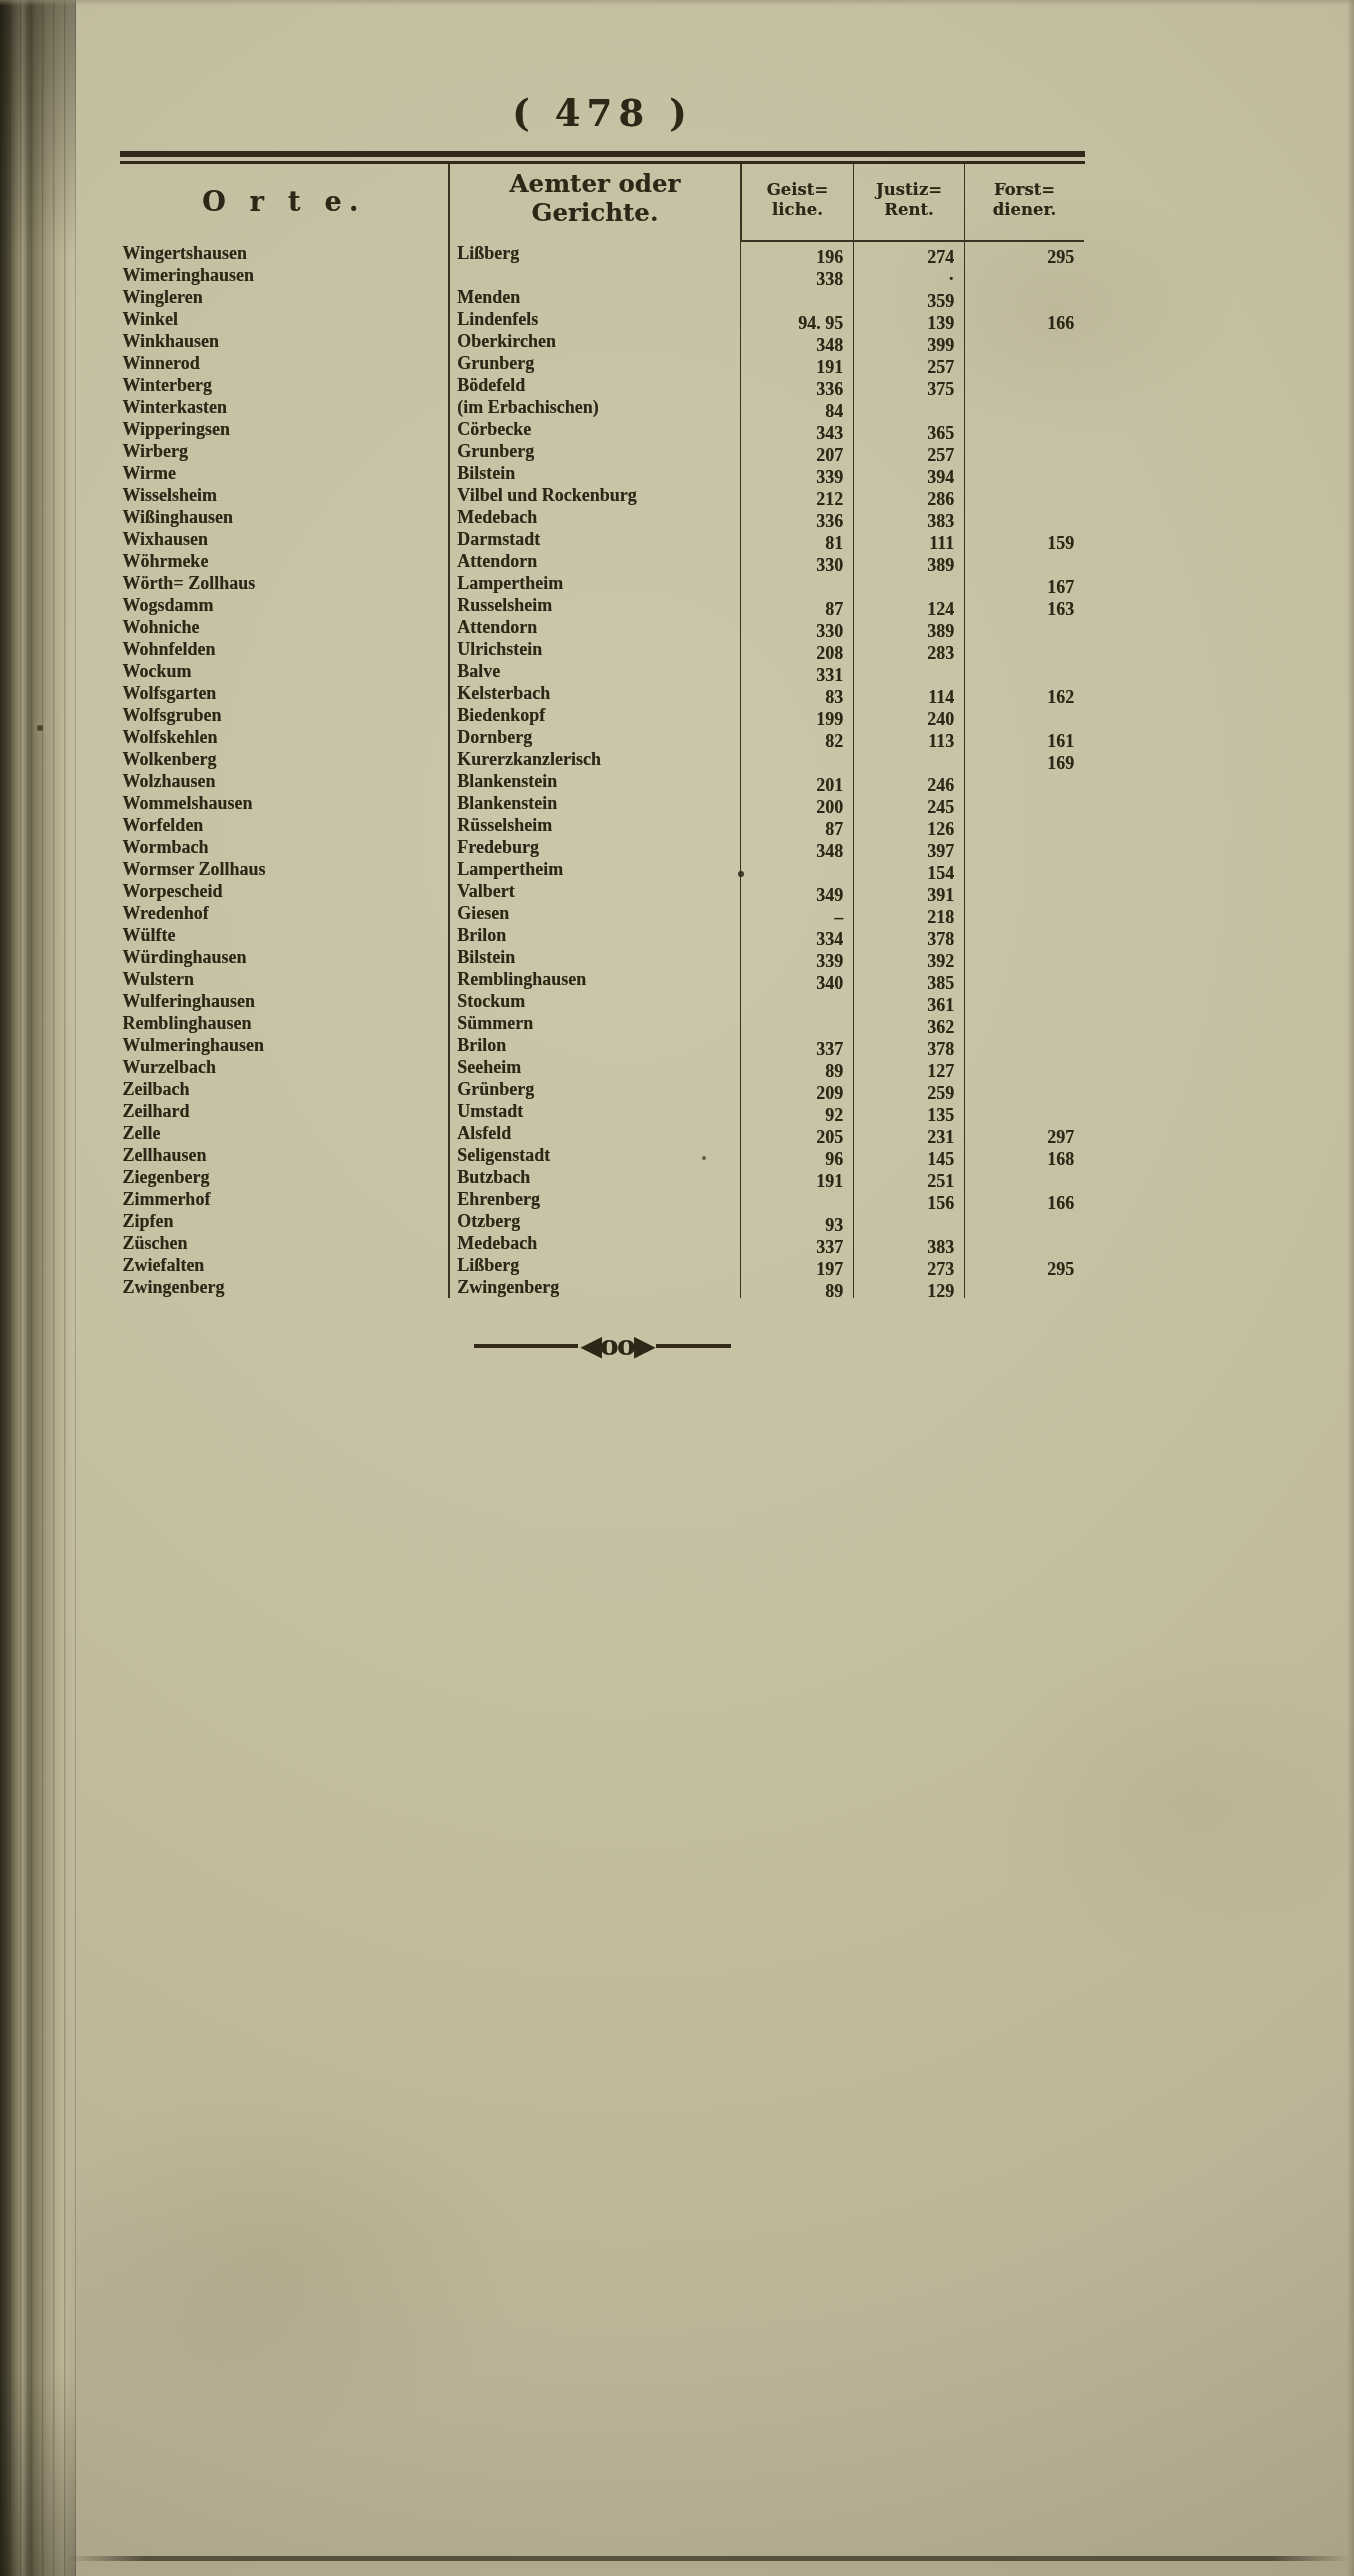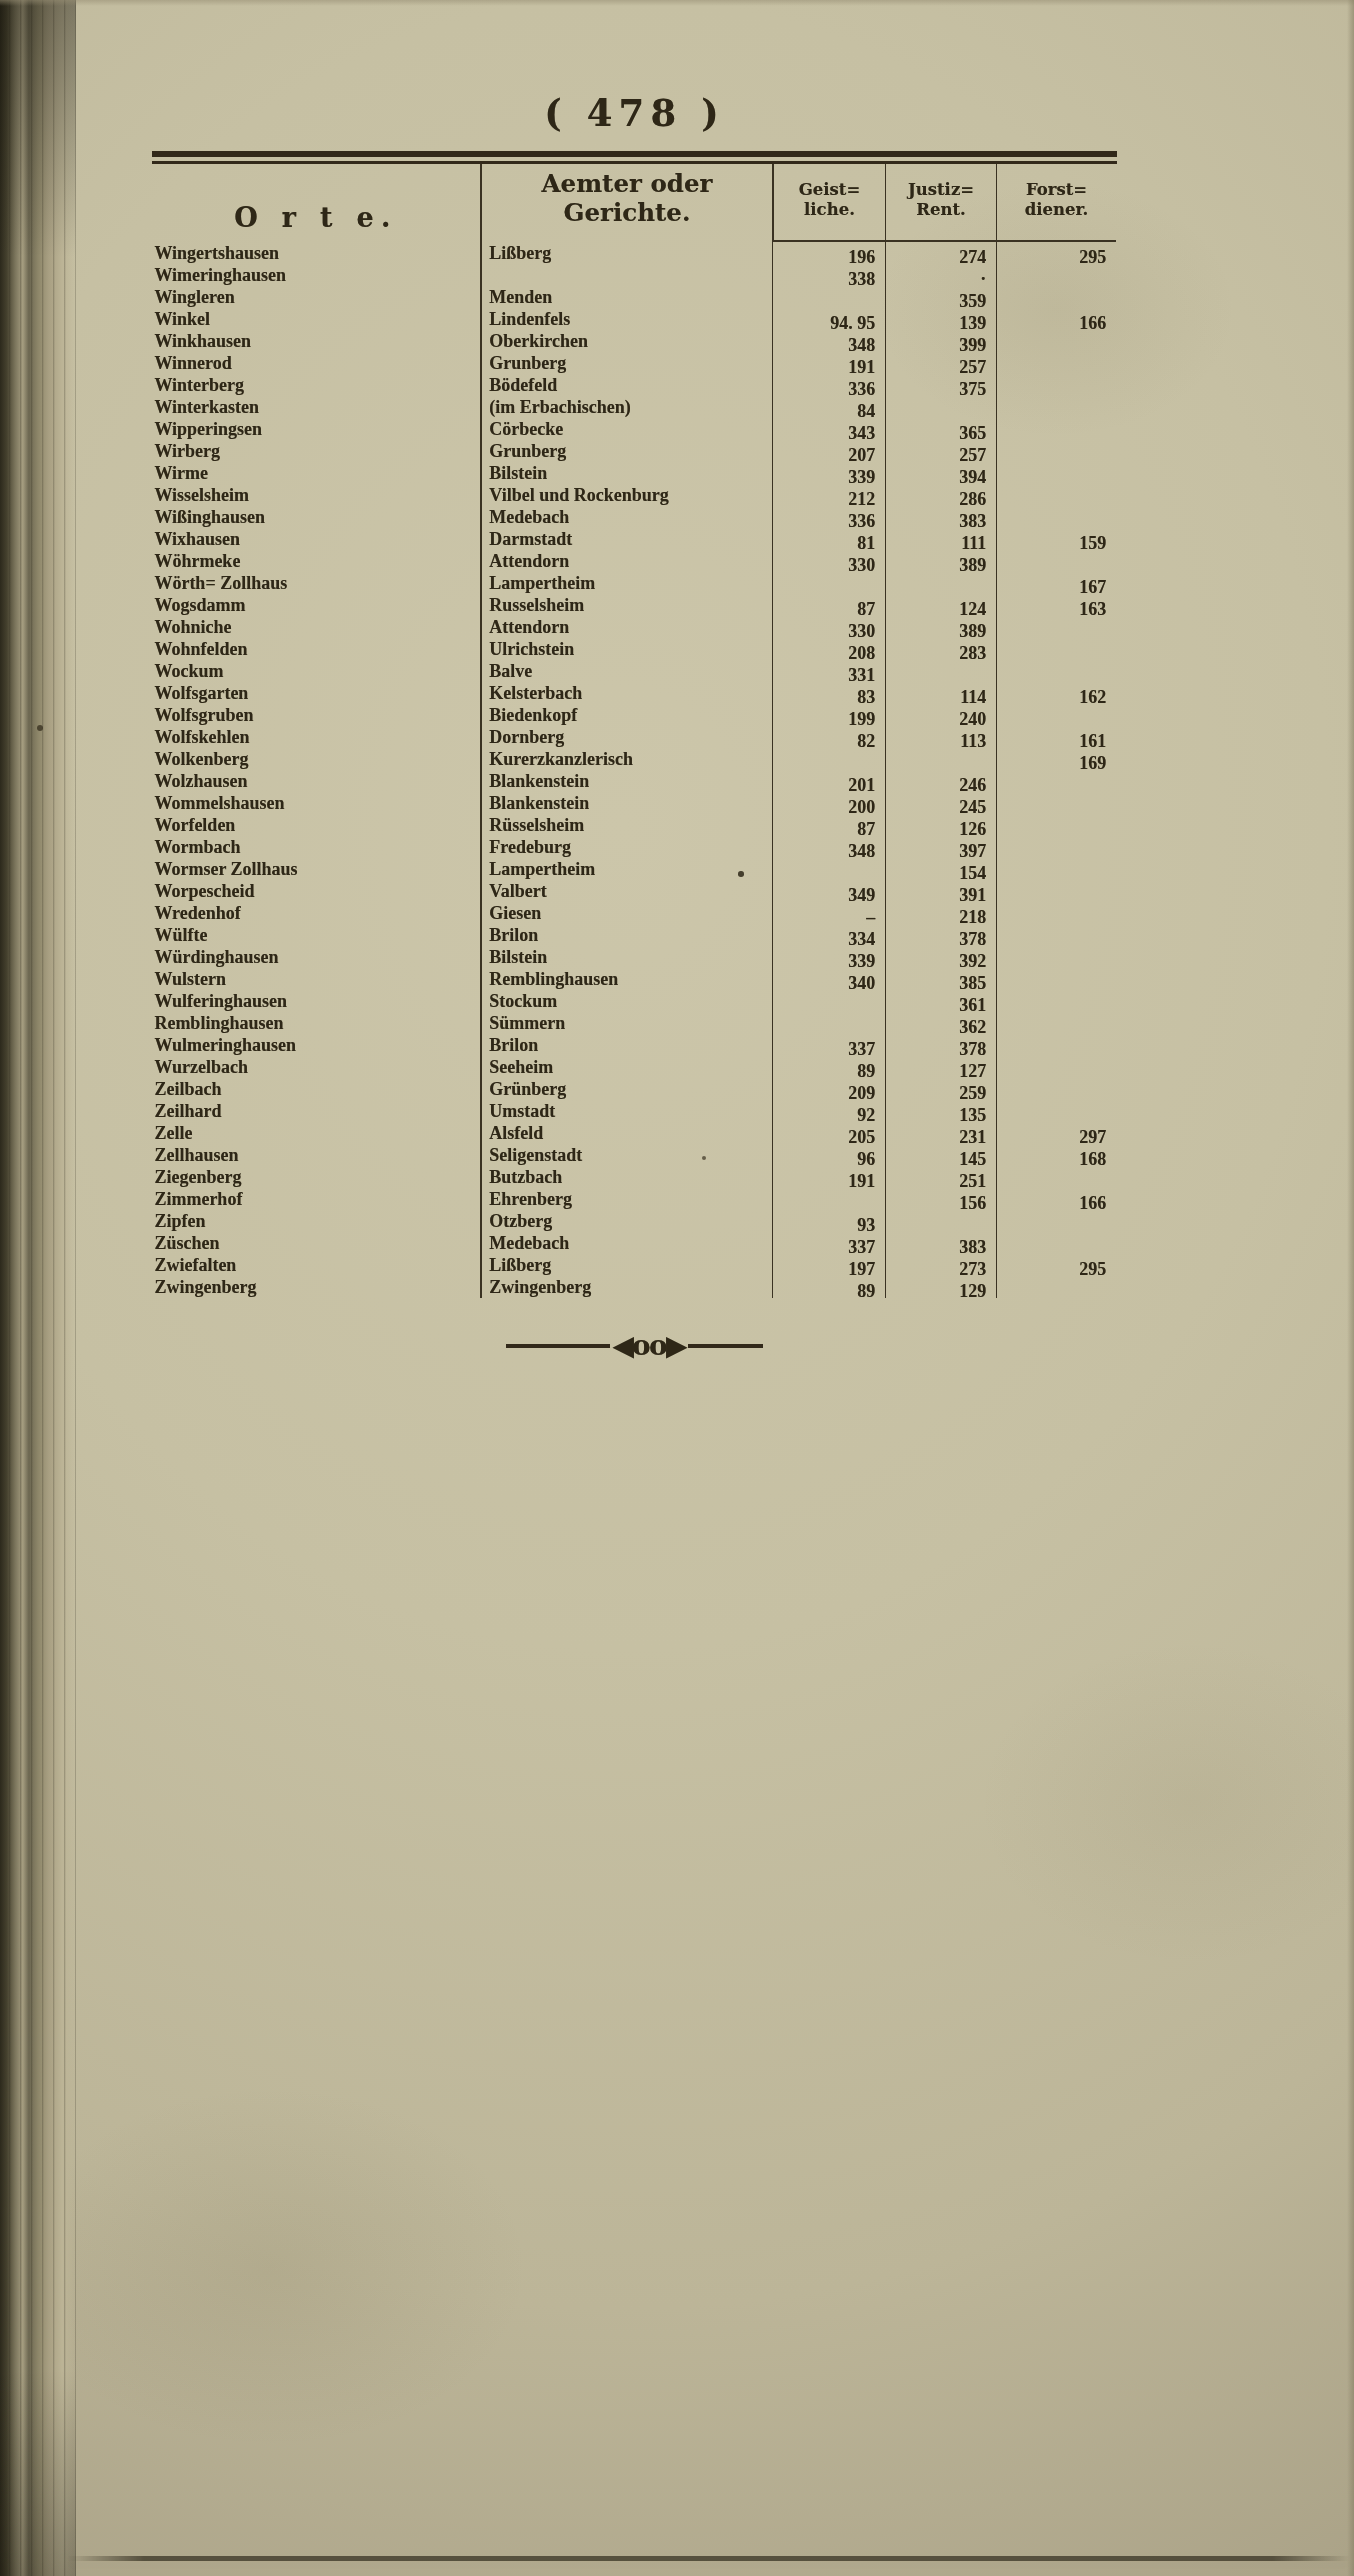--- a/index.html
+++ b/index.html
@@ -47,35 +47,35 @@
   .edge-top    { position: absolute; top: 0; left: 0; right: 0; height: 6.1px;
                  background: linear-gradient(#988f74, rgba(0,0,0,0)); opacity: .55; }
   .edge-right  { position: absolute; top: 0; right: 0; width: 7.3px; height: 100%;
                  background: linear-gradient(270deg, #857d63, rgba(0,0,0,0)); opacity: .6; }
   .edge-bottom { position: absolute; left: 67px; right: 3.7px; bottom: 14.7px; height: 4.9px;
                  border-radius: 2.4px; opacity: .75;
                  background: linear-gradient(90deg, rgba(56,51,36,0) 0%, #383324 6%, #383324 94%, rgba(56,51,36,0) 100%);
                  box-shadow: 0 6.1px 4.9px -2.4px rgba(90,84,60,0.5); }
 
   
-  .content { position: absolute; left: 152px; top: 92px; width: 965px;
+  .content { position: absolute; left: 120px; top: 92px; width: 965px;
              text-shadow: 0 0 0.6px rgba(46,37,18,0.45); }
 
   .page-number {
     text-align: center; font-size: 37px; line-height: 1.15;
     font-weight: 700; letter-spacing: 6.1px; margin-bottom: 16px;
   }
 
   .double-rule { height: 4.3px; border-top: 6.7px solid #32291a; border-bottom: 3.1px solid #32291a; }
 
   .grid { display: grid; grid-template-columns: 328px 292px 113px 111px 120px; }
 
   .thead { min-height: 78px; font-weight: 700; }
   .th { white-space: pre-line; text-align: center; }
-  .th-orte   { font-size: 27px; letter-spacing: 7.3px; padding-top: 38px; }
+  .th-orte   { font-size: 27px; letter-spacing: 7.3px; padding-top: 22px; }
   .th-aemter { font-size: 24.5px; line-height: 1.18; padding-top: 6.1px; }
   .th-small  { font-size: 16.5px; line-height: 1.25; padding-top: 16px;
                border-bottom: 2.4px solid #3a3222; }
   .vrule  { border-left: 2.4px solid #3a3222; }
   .vrule2 { border-left: 1.8px solid #3a3222; }
 
   .tbody { font-size: 18px; font-weight: 700; }
   .row  { display: grid; grid-template-columns: 328px 292px 113px 111px 120px;
           height: 22px; line-height: 22px; font-family: Liberation Serif, serif; }
   .cell { white-space: nowrap; overflow: visible; }

